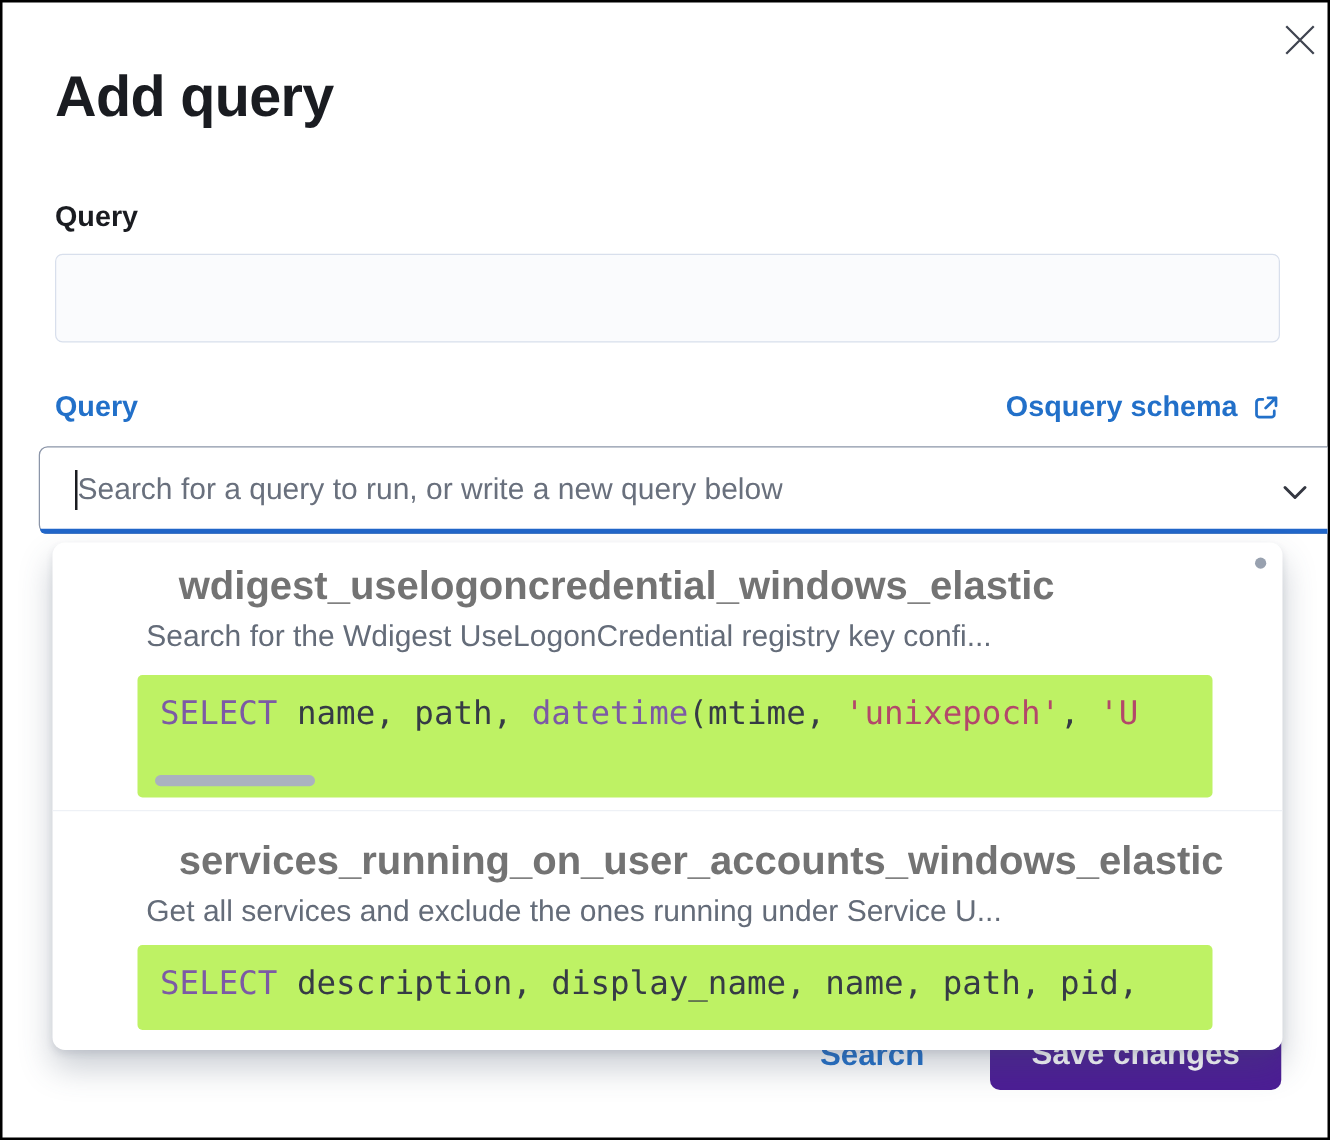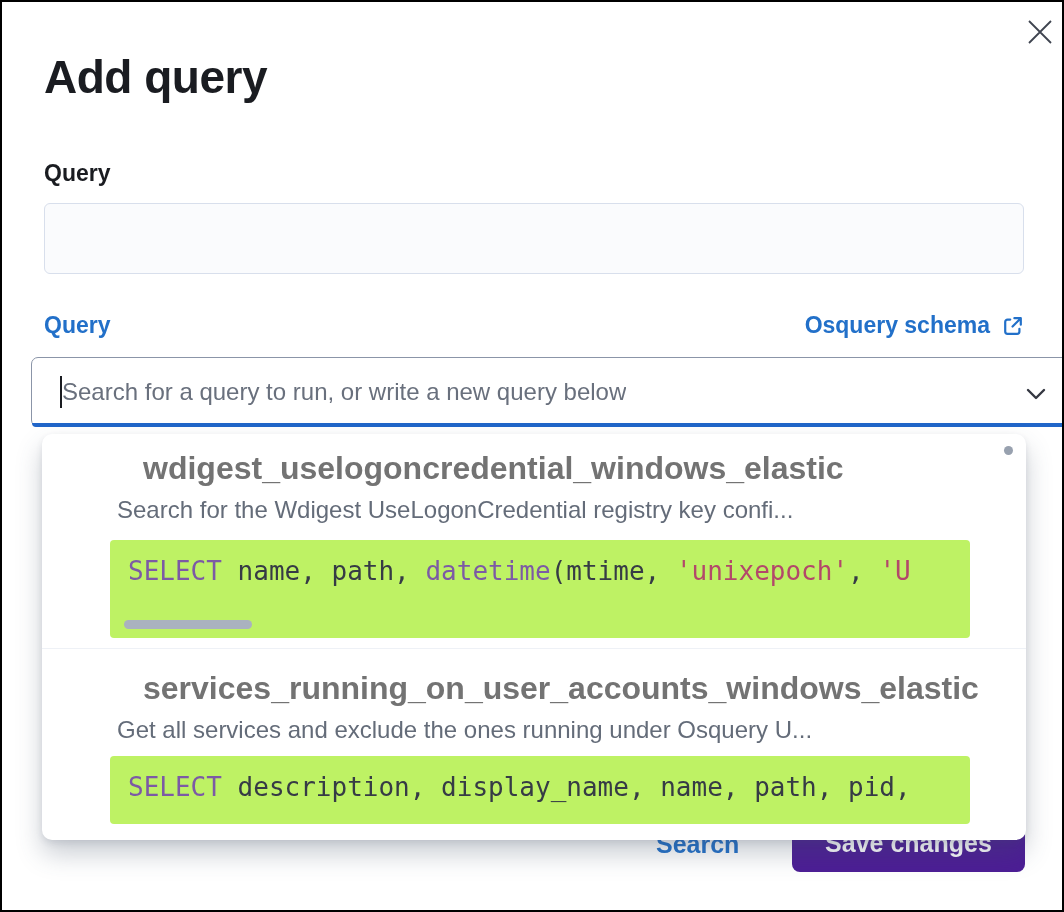--- a/index.html
+++ b/index.html
@@ -160,19 +160,19 @@
     <div class="opt-title t1">wdigest_uselogoncredential_windows_elastic</div>
     <div class="opt-desc d1">Search for the Wdigest UseLogonCredential registry key confi...</div>
     <div class="code-block code-1">
       <code><span class="tok" data-type="keyword">SELECT</span><span class="tok" data-type="plain"> name, path, </span><span class="tok" data-type="keyword">datetime</span><span class="tok" data-type="plain">(mtime, </span><span class="tok" data-type="string">'unixepoch'</span><span class="tok" data-type="plain">, </span><span class="tok" data-type="string">'U</span></code>
       <div class="hscroll-thumb"></div>
     </div>
 
     <div class="divider"></div>
 
     <div class="opt-title t2">services_running_on_user_accounts_windows_elastic</div>
-    <div class="opt-desc d2">Get all services and exclude the ones running under Osquery U...</div>
+    <div class="opt-desc d2">Get all services and exclude the ones running under Service U...</div>
     <div class="code-block code-2">
       <code><span class="tok" data-type="keyword">SELECT</span><span class="tok" data-type="plain"> description, display_name, name, path, pid,</span></code>
     </div>
   </div>
 
 </div>
 
 </body></html>

